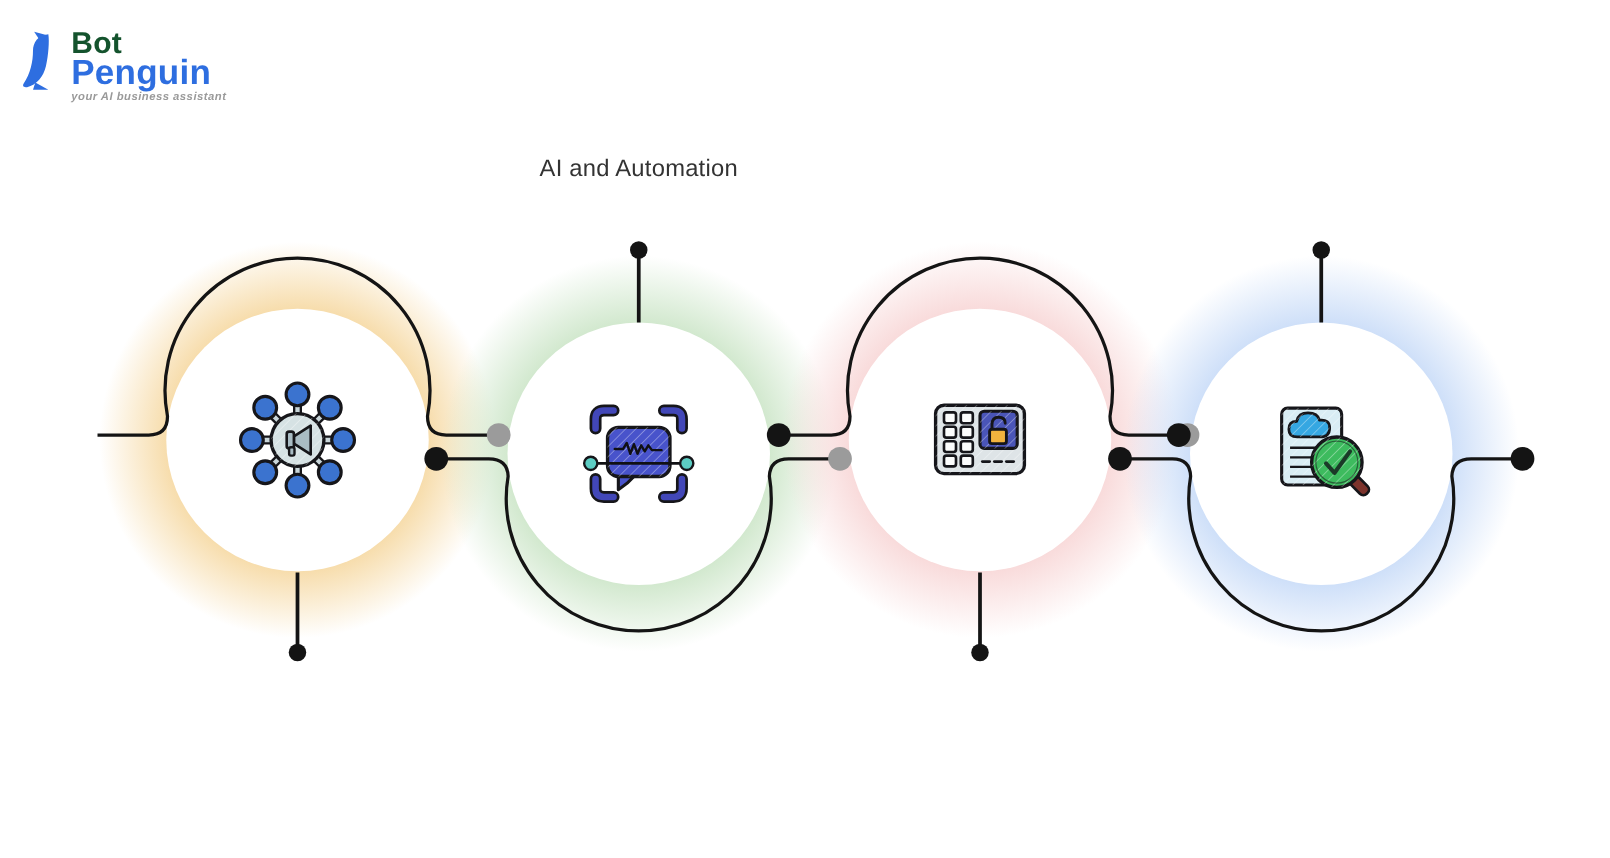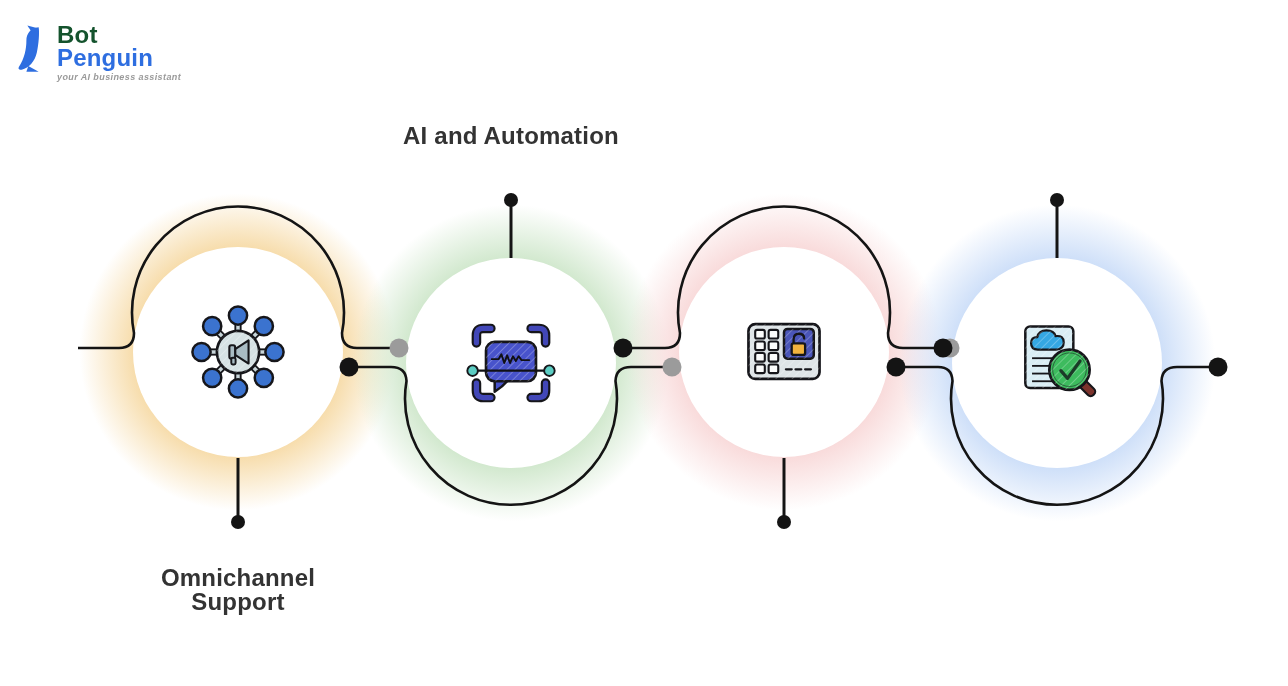--- a/index.html
+++ b/index.html
@@ -5,39 +5,39 @@
   * { margin:0; padding:0; box-sizing:border-box; }
   html,body { background:#ffffff; font-family:"Liberation Sans", sans-serif; }
   #stage {
     position:relative; width:1288px; height:686px; background:#ffffff; overflow:hidden;
   }
   
   .logo { position:absolute; left:16px; top:24px; display:flex; align-items:flex-start; }
   .logo svg { display:block; }
   .logo-text { margin-left:7px; }
   .brand-top   { font-size:24px; line-height:22px; font-weight:700; color:#1d1d1f; letter-spacing:.2px; }
-  .brand-bottom{ font-size:24px; line-height:23px; font-weight:700; letter-spacing:.2px; }
+  .brand-bottom{ font-size:28px; line-height:23px; font-weight:700; letter-spacing:.2px; }
   .tagline     { margin-top:3px; font-size:9px; font-style:italic; font-weight:700; letter-spacing:.4px; }
   
   .glow {
     position:absolute; width:330px; height:330px; border-radius:50%;
     background: radial-gradient(circle closest-side, var(--glow) 60%, transparent 96%);
   }
   
   svg.wires { position:absolute; left:0; top:0; }
   .wire  { stroke:var(--line-color,#141414); stroke-width:2.6; fill:none; }
   .stem  { stroke:var(--line-color,#141414); stroke-width:3; fill:none; }
   .dot-black { fill:var(--line-color,#141414); }
   .dot-gray  { fill:var(--dot-gray,#9b9b9b); }
   .node-circle { fill:#ffffff; }
   
   .icon { position:absolute; width:96px; height:96px; }
   
   .node-label {
-    position:absolute; text-align:center; font-size:24px; font-weight:700;
+    position:absolute; text-align:center; font-size:19px; font-weight:400;
     color:var(--label-color,#333333); letter-spacing:.2px; line-height:24px;
   }
 </style>
 </head>
 <body>
 
 <div id="stage" style="--line-color: #141414; --dot-gray: #9b9b9b; --label-color: #333333;">
 
   <div class="logo">
     <svg width="34" height="52" viewBox="0 0 36 54">
@@ -237,14 +237,13 @@
       <rect x="74" y="68" width="19" height="9" rx="4" transform="rotate(45 78 72)" fill="#7c332c" stroke="#16161a" stroke-width="2.2"></rect>
 
       <circle cx="63" cy="57" r="21" fill="#3dbb5e" stroke="#16161a" stroke-width="2.8"></circle>
       <circle cx="63" cy="57" r="21" fill="url(#hatchD)"></circle>
       <circle cx="63" cy="57" r="17.5" fill="none" stroke="#16161a" stroke-width="1" opacity="0.55"></circle>
       <polyline points="54,58 61,66 74,48" fill="none" stroke="#1b3a28" stroke-width="3.4" stroke-linecap="round" stroke-linejoin="round"></polyline>
     </svg>
   </div>
 
   <div class="node-label" style="left:361px; top:124px; width:300px;">AI and Automation</div>
-  <div class="node-label" style="left:148px; top:566px; width:180px;">Omnichannel Support</div>
 </div>
 
 </body></html>

